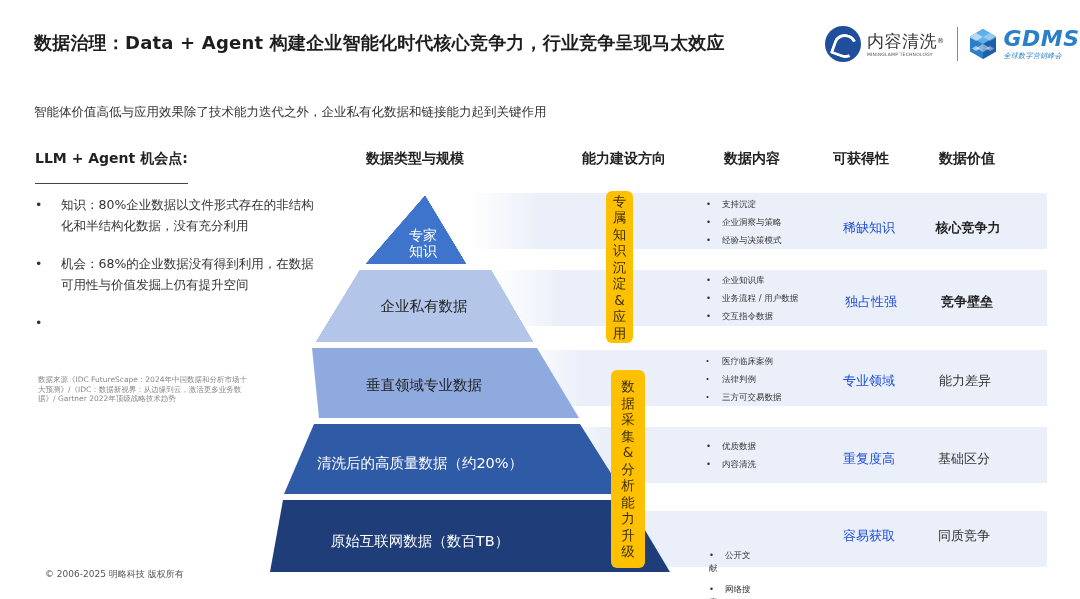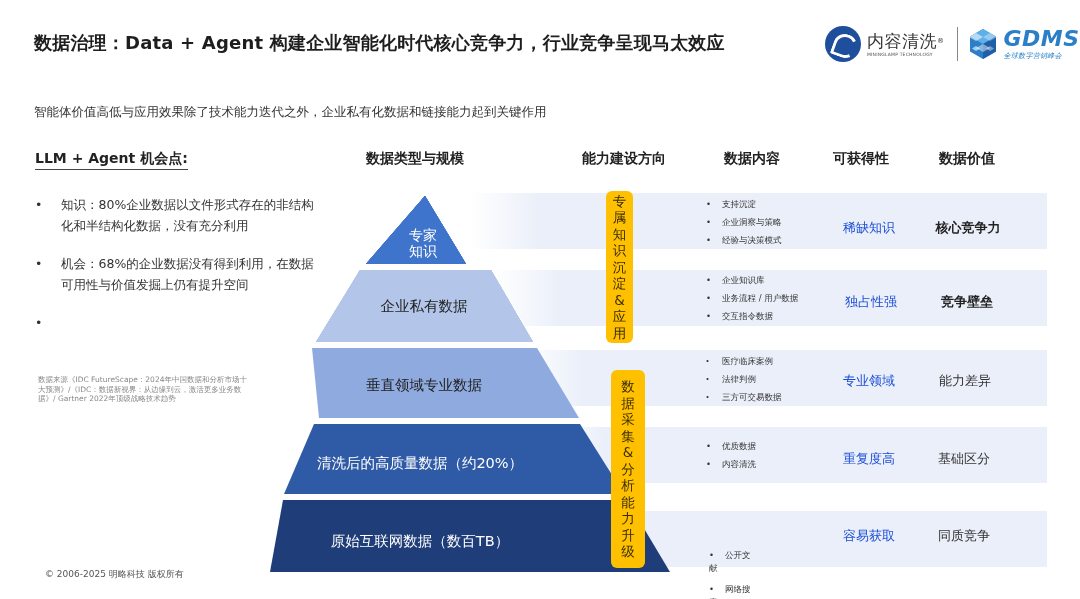--- a/index.html
+++ b/index.html
@@ -16,21 +16,21 @@
   .logo-cn { font-size: 17px; color: #333; letter-spacing: 0.5px; line-height: 18px; }
   .logo-cn sup { font-size: 7px; vertical-align: top; }
   .logo-en { font-size: 4.5px; color: #555; letter-spacing: 0.2px; margin-top: 2px; }
   .logo-sep { width: 1px; height: 34px; background: #888; margin: 0 10px 0 12px; }
   .gdms-mark { width: 30px; height: 32px; position: relative; }
   .gdms-mark svg { width: 30px; height: 32px; }
   .gdms-text { margin-left: 6px; display: flex; flex-direction: column; }
   .gdms-big { font-size: 22px; font-weight: bold; font-style: italic; color: #2a7fc8; line-height: 22px; letter-spacing: 0.5px; }
   .gdms-small { font-size: 7px; color: #2a7fc8; font-style: italic; margin-top: 1px; letter-spacing: 0.3px; }
 
-  .left-head { position: absolute; left: 35px; top: 150px; font-size: 14px; font-weight: bold; color: #222; border-bottom: 1.5px solid #444; padding-bottom: 1px; }
+  .left-head { position: absolute; left: 35px; top: 150px; font-size: 14px; font-weight: bold; color: #222; border-bottom: 1.5px solid #444; padding-bottom: 15px; }
   .bullets { position: absolute; left: 35px; top: 194px; width: 285px; list-style: none; }
   .bullets li { position: relative; padding-left: 26px; font-size: 12.5px; line-height: 21px; color: #333; margin-bottom: 17px; }
   .bullets li .dot { position: absolute; left: 0; top: 0; }
   .source { position: absolute; left: 38px; top: 375px; width: 210px; font-size: 7.5px; line-height: 9.5px; color: #888; }
   .copyright { position: absolute; left: 45px; top: 568px; font-size: 9px; color: #555; }
 
   .col-head { position: absolute; top: 150px; font-size: 14px; font-weight: bold; color: #222; text-align: center; white-space: nowrap; }
 
   .strip { position: absolute; right: 33px; height: 56px; background: linear-gradient(90deg, rgba(232,238,250,0.0) 0%, #eaeff9 12%, #eaeff9 100%); }
 

